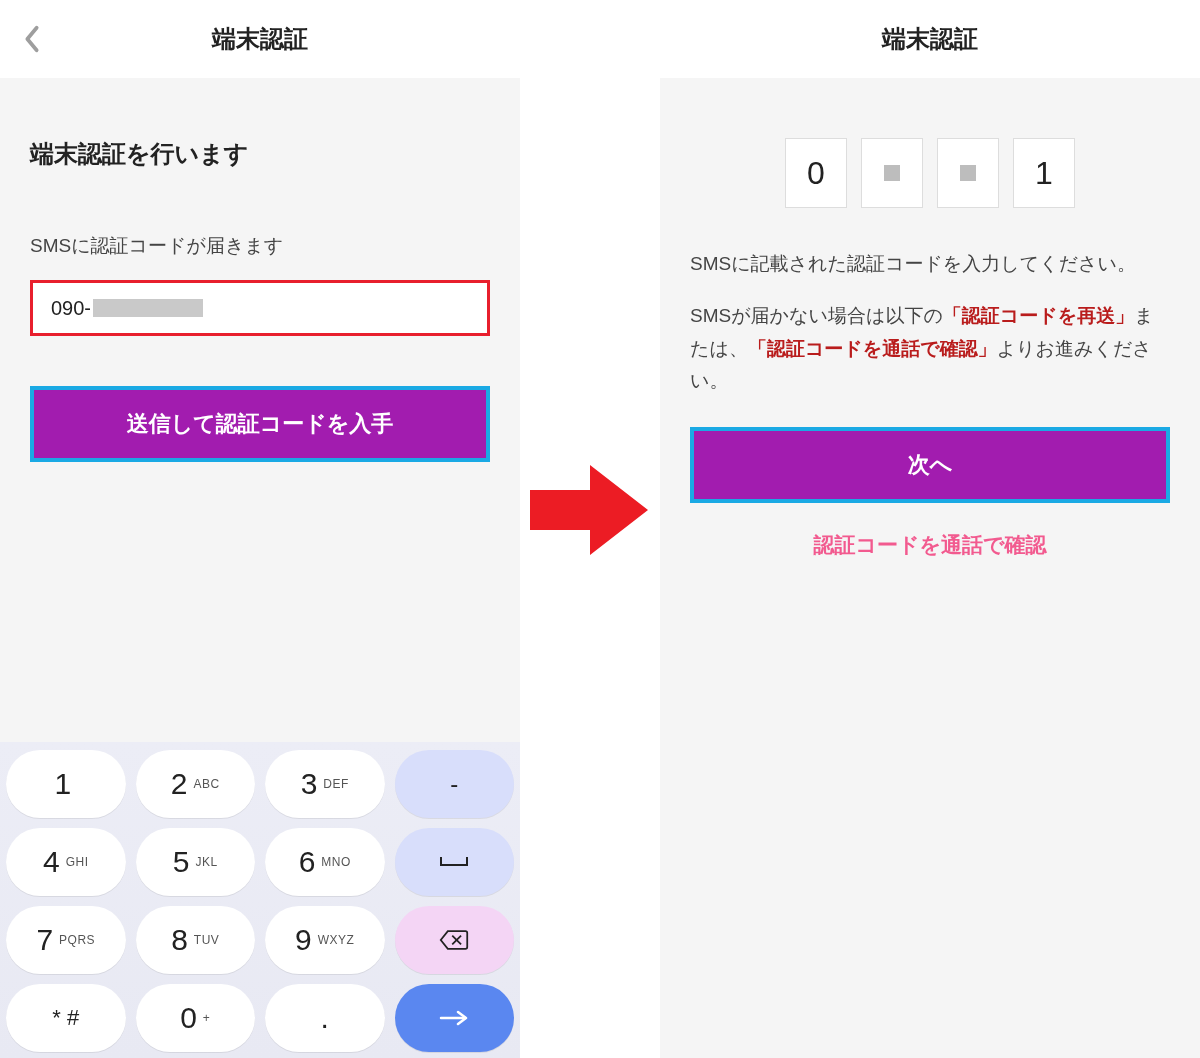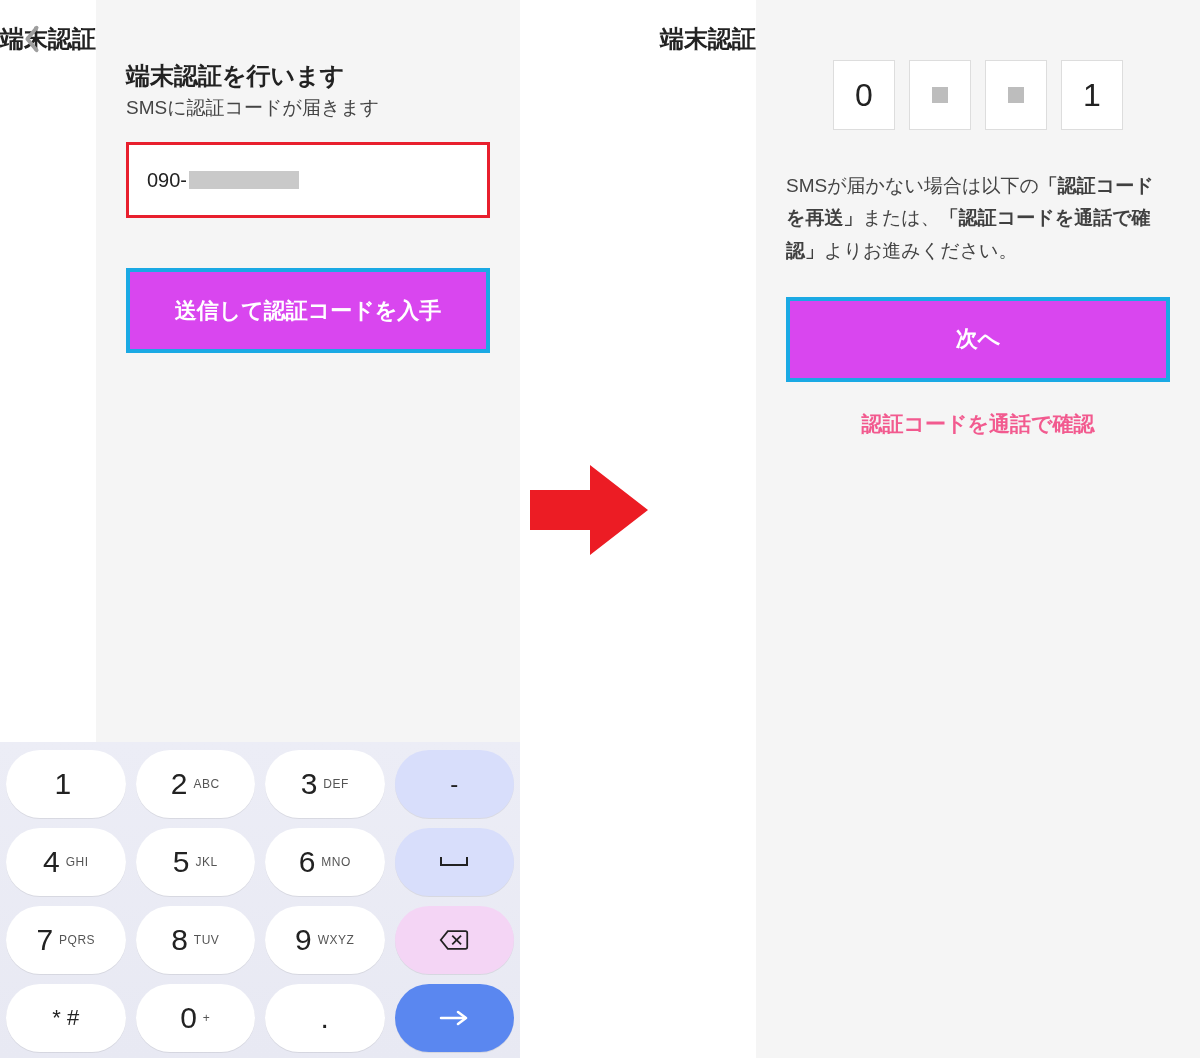--- a/index.html
+++ b/index.html
@@ -11,21 +11,21 @@
     display: flex;
     position: relative;
     overflow: hidden;
   }
   .screen {
     width: 520px;
     height: 1058px;
     background: #fff;
     position: relative;
     display: flex;
-    flex-direction: row;
+    flex-direction: column;
   }
   .screen.left { margin-right: 0; }
   .screen.right { margin-left: auto; width: 540px; }
   .gap { flex: 1; display:flex; align-items:center; justify-content:center; }
   .header {
     height: 78px;
     display: flex;
     align-items: center;
     justify-content: center;
     position: relative;
@@ -54,54 +54,55 @@
     flex: 1;
     padding: 30px 30px 0 30px;
     position: relative;
   }
   .right .body { padding: 60px 30px 0 30px; }
   .h1 {
     font-size: 24px;
     font-weight: 700;
     color: #222;
     margin-top: 30px;
+    margin-bottom: 60px;
   }
   .p {
     font-size: 19px;
     color: #444;
     line-height: 1.7;
   }
   .right .p { font-size: 19px; margin-bottom: 20px; }
-  .p .bold { font-weight: 700; color: #404040; }
+  .p .bold { font-weight: 700; color: #b91c1c; }
   .phone-input {
     margin-top: 18px;
     border: 3px solid #e81f2d;
     background: #fff;
-    height: 76px;
+    height: 56px;
     display: flex;
     align-items: center;
     padding: 0 18px;
     font-size: 20px;
     color: #222;
   }
   .phone-mask {
     display:inline-block;
     width: 110px;
     height: 18px;
     background: #c9c9c9;
     margin-left: 2px;
   }
   .primary-btn {
     margin-top: 50px;
     border: 4px solid #1aa9e4;
-    background: #d946ef;
+    background: #a21caf;
     color: #fff;
     font-size: 22px;
     font-weight: 700;
-    height: 85px;
+    height: 76px;
     display:flex;
     align-items:center;
     justify-content:center;
     cursor:pointer;
   }
   .right .primary-btn { margin-top: 30px; }
   .link {
     color: #f25a8f;
     font-size: 21px;
     font-weight: 700;
@@ -216,20 +217,21 @@
       <div class="code-box">
           <span class="dot"></span>
         </div>
       <div class="code-box">
           <span class="dot"></span>
         </div>
       <div class="code-box">
           <span>1</span>
         </div>
     </div>
+    <div class="p">SMSに記載された認証コードを入力してください。</div>
     <div class="p" style="margin-top:20px;">
       <span>SMSが届かない場合は以下の</span><span class="bold">「認証コードを再送」</span><span>または、</span><span class="bold">「認証コードを通話で確認」</span><span>よりお進みください。</span>
     </div>
     <div class="primary-btn">次へ</div>
     <div class="link">認証コードを通話で確認</div>
   </div>
 </div>
 
 <svg class="arrow" viewBox="0 0 120 100">
   <polygon points="0,30 60,30 60,5 118,50 60,95 60,70 0,70" fill="#ec1c24"></polygon>

